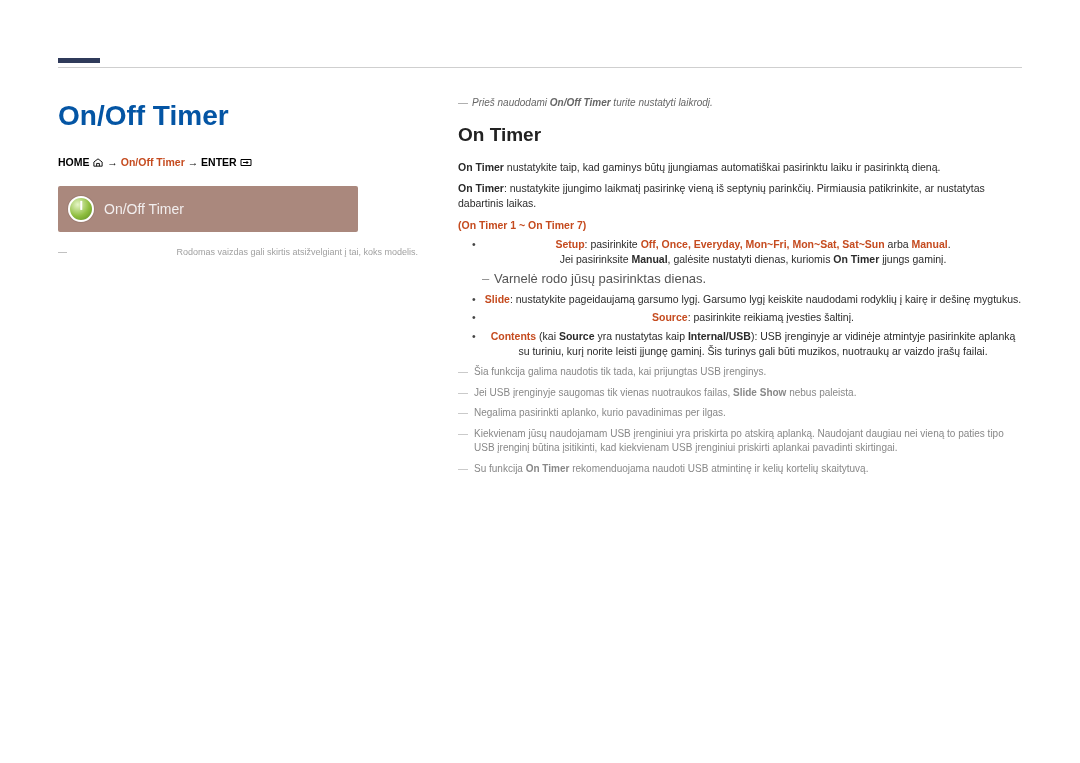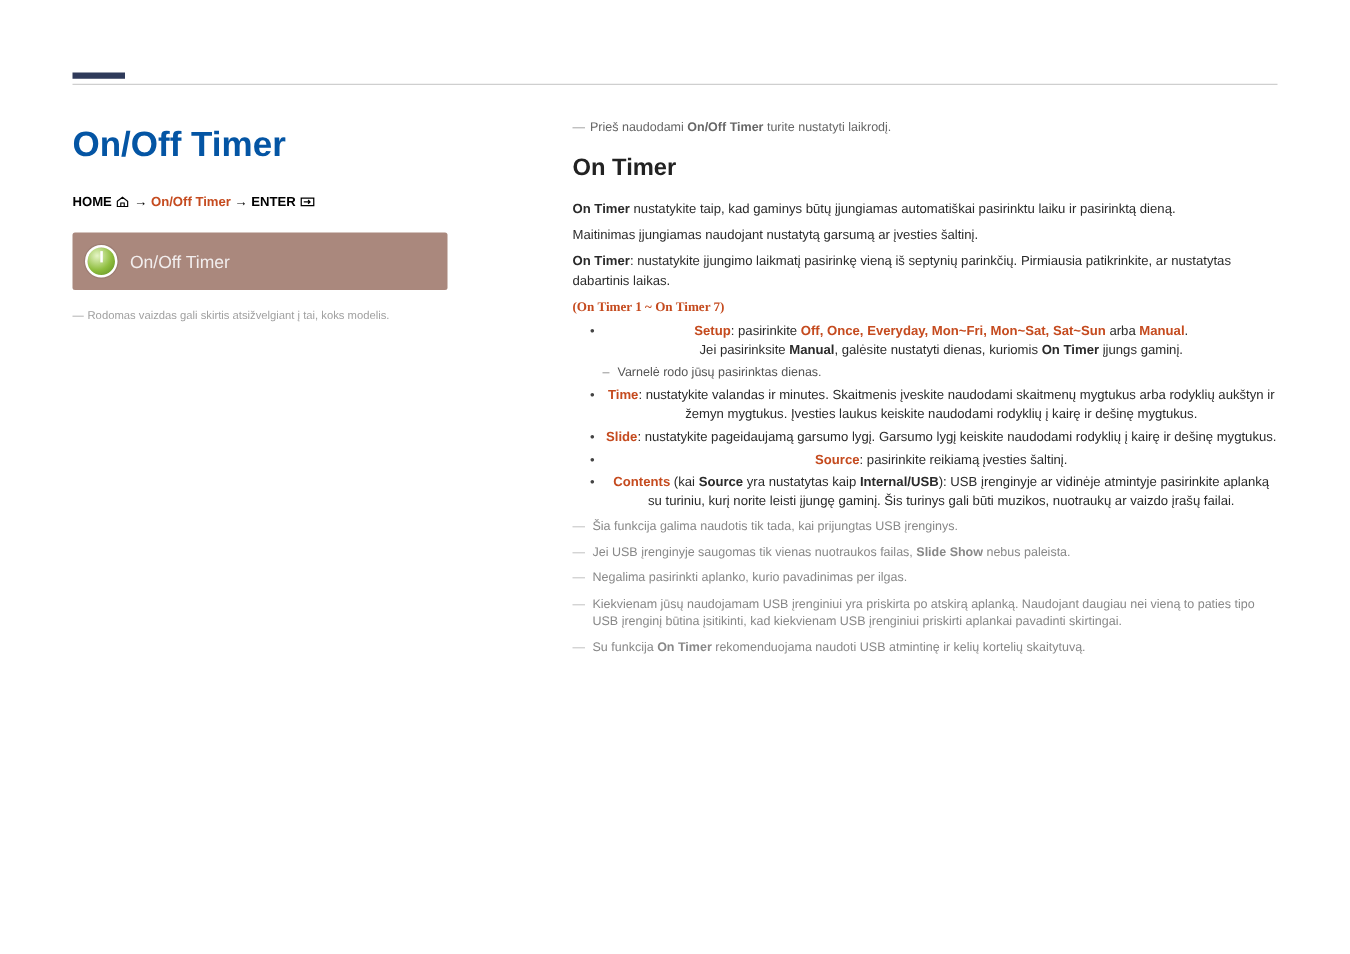--- a/index.html
+++ b/index.html
@@ -23,33 +23,33 @@
   .breadcrumb .home{color:#000;}
   .breadcrumb .arrow{color:#000;font-weight:400;}
   .breadcrumb .mid{color:var(--accent-red);}
   .breadcrumb .ent{color:#000;}
   .icon-box{display:inline-block;vertical-align:-2px;}
   .home-icon svg,.enter-icon svg{width:12px;height:11px;}
   .panel{width:300px;height:46px;background:#aa887d;border-radius:2px;display:flex;align-items:center;gap:10px;padding:0 10px;color:#eee;margin-bottom:14px;}
   .panel .circle{width:26px;height:26px;border-radius:50%;background:radial-gradient(circle at 35% 30%,#e6f5c7,#8fbe3f 55%,#5a8a1f);border:2px solid #fff;box-shadow:0 0 0 1px rgba(0,0,0,.08);position:relative;}
   .panel .circle::after{content:"";position:absolute;left:50%;top:50%;width:1.5px;height:9px;background:#fff;transform:translate(-50%,-90%);}
   .panel .plabel{font-size:14px;font-weight:300;color:#f2eeee;}
-  .note{font-size:9px;color:var(--light);position:relative;padding-left:12px;}
+  .note{font-size:9px;color:var(--light);position:relative;padding-left:12px;text-align:right;}
   .note::before{content:"―";position:absolute;left:0;top:0;color:var(--light);}
   h2.section{font-size:19px;font-weight:600;margin:10px 0 12px;color:#222;}
   .p{margin-bottom:6px;}
-  .dash-line{position:relative;padding-left:14px;margin-bottom:8px;color:#666;font-size:10px;}
+  .dash-line{position:relative;padding-left:14px;margin-bottom:8px;color:#666;font-size:10px;font-style:italic;}
   .dash-line::before{content:"―";position:absolute;left:0;top:0;color:#999;}
   .red{color:var(--accent-red);font-weight:600;}
   .bold{font-weight:600;}
   .sublist{margin-left:4px;}
-  .paren{margin:6px 0 4px;font-family:Liberation Serif, serif;}
+  .paren{margin:6px 0 4px;}
   .bullet{position:relative;padding-left:16px;margin:3px 0 3px 6px;text-align:center;}
   .bullet::before{content:"•";position:absolute;left:4px;top:0;color:#444;}
-  .bullet2{position:relative;padding-left:26px;margin:2px 0 2px 6px;font-size:10px;color:#555;}
+  .bullet2{position:relative;padding-left:26px;margin:2px 0 2px 6px;font-size:13px;color:#555;}
   .bullet2::before{content:"‒";position:absolute;left:14px;top:0;color:#888;}
   .sub-dash{position:relative;padding-left:16px;margin:6px 0 4px 0;font-size:10px;color:#888;}
   .sub-dash::before{content:"―";position:absolute;left:0;top:0;color:#bbb;}
 </style>
 </head>
 <body>
 
 <div class="page">
   <div class="top-tick"></div>
   <div class="top-rule"></div>
@@ -89,38 +89,34 @@
 
       <div class="dash-line">
         <span>Prieš naudodami </span><span class="bold">On/Off Timer</span><span> turite nustatyti laikrodį.</span>
       </div>
 
       <h2 class="section">On Timer</h2>
 
       <div class="p">
         <span class="bold">On Timer</span><span> nustatykite taip, kad gaminys būtų įjungiamas automatiškai pasirinktu laiku ir pasirinktą dieną.</span>
       </div>
-      <div class="p">Maitinimas įjungiamas naudojant nustatytą garsumą ar įvesties šaltinį.</div>
       <div class="p">
         <span class="bold">On Timer</span><span>: nustatykite įjungimo laikmatį pasirinkę vieną iš septynių parinkčių. Pirmiausia patikrinkite, ar nustatytas dabartinis laikas.</span>
       </div>
 
       <div class="paren"><span style="color:#c54b1f;font-weight:600">(On Timer 1 ~ On Timer 7)</span></div>
 
       <div class="sublist">
 
         <div class="bullet">
           <span class="red">Setup</span><span>: pasirinkite </span><span class="red">Off, Once, Everyday, Mon~Fri, Mon~Sat, Sat~Sun</span><span> arba </span><span class="red">Manual</span><span>.</span><br>
           <span>Jei pasirinksite </span><span class="bold">Manual</span><span>, galėsite nustatyti dienas, kuriomis </span><span class="bold">On Timer</span><span> įjungs gaminį.</span>
         </div>
         <div class="bullet2">Varnelė rodo jūsų pasirinktas dienas.</div>
 
-        <div class="bullet">
-          <span class="red">Time</span><span>: nustatykite valandas ir minutes. Skaitmenis įveskite naudodami skaitmenų mygtukus arba rodyklių aukštyn ir žemyn mygtukus. Įvesties laukus keiskite naudodami rodyklių į kairę ir dešinę mygtukus.</span>
-        </div>
 
         <div class="bullet">
           <span class="red">Slide</span><span>: nustatykite pageidaujamą garsumo lygį. Garsumo lygį keiskite naudodami rodyklių į kairę ir dešinę mygtukus.</span>
         </div>
 
         <div class="bullet">
           <span class="red">Source</span><span>: pasirinkite reikiamą įvesties šaltinį.</span>
         </div>
 
         <div class="bullet">

